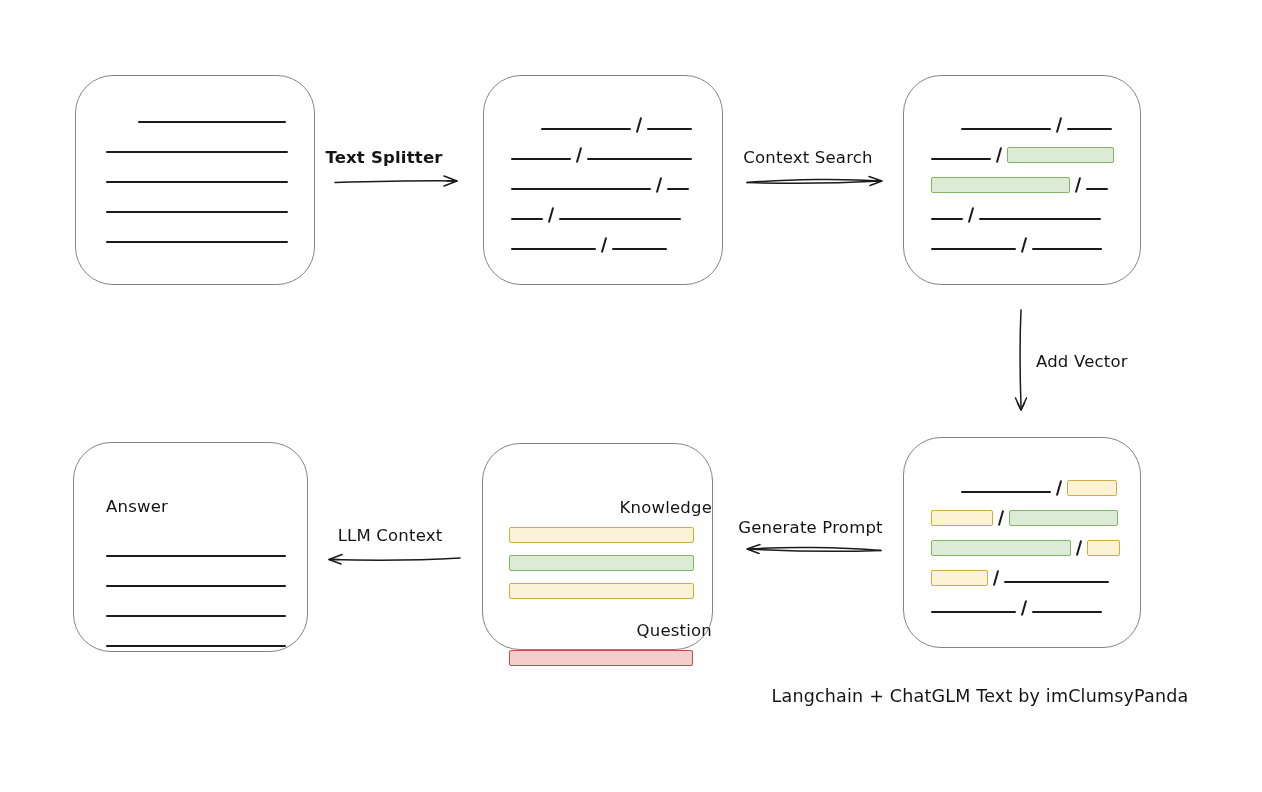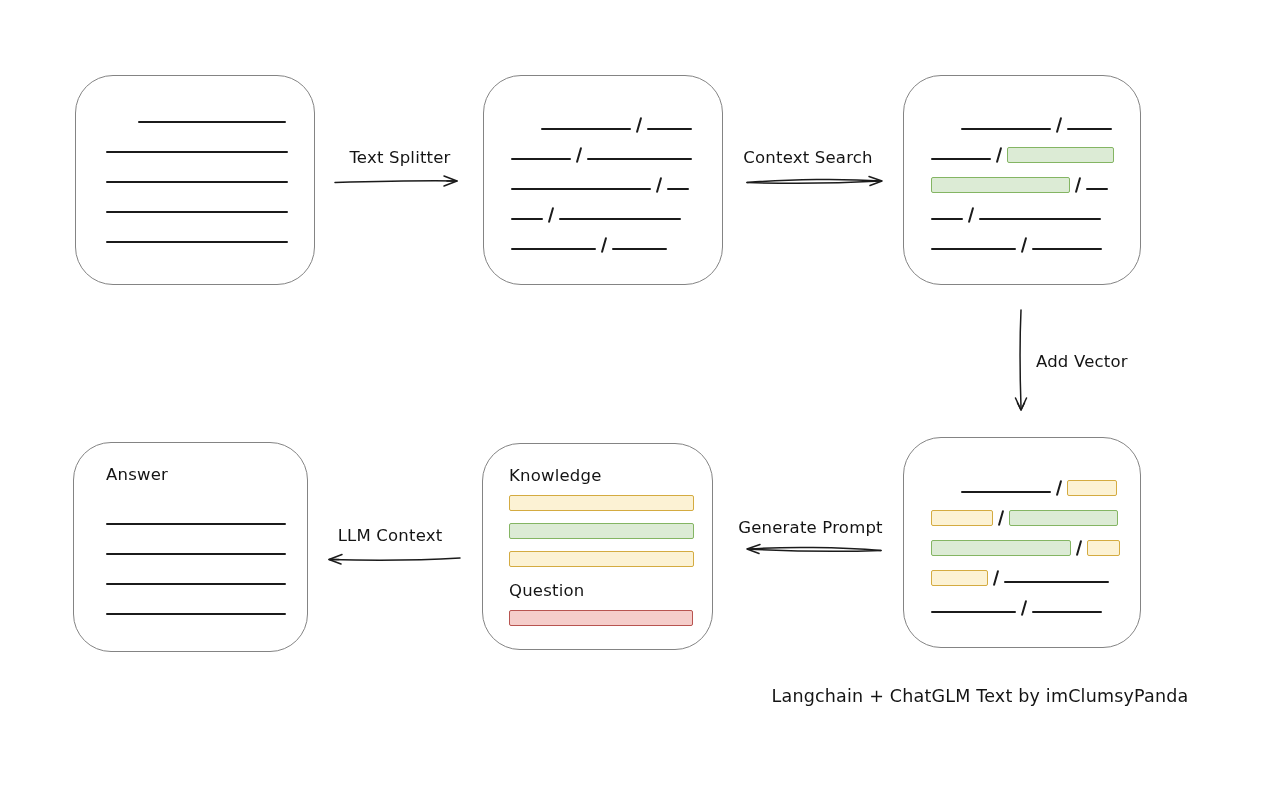--- a/index.html
+++ b/index.html
@@ -27,21 +27,21 @@
   .dash{height:2px;background:var(--line);border-radius:1px;margin-bottom:5px;}
   .slash{flex:0 0 auto;width:2px;height:16px;background:var(--line);border-radius:1px;
          transform:rotate(16deg);margin:0 7px 2px 7px;}
   .bar{height:14px;border:1.6px solid;border-radius:2px;margin-bottom:2px;}
   .bar.green{background:var(--green-fill);border-color:var(--green-border);}
   .bar.yellow{background:var(--yellow-fill);border-color:var(--yellow-border);}
   .block-bar{height:14px;border:1.6px solid;border-radius:2px;}
   .block-bar.green{background:var(--green-fill);border-color:var(--green-border);}
   .block-bar.yellow{background:var(--yellow-fill);border-color:var(--yellow-border);}
   .block-bar.red{background:var(--red-fill);border-color:var(--red-border);}
-  .box-label{font-size:16.5px;font-weight:500;letter-spacing:.2px;color:#141414;}
+  .box-label{font-size:16.5px;font-weight:500;letter-spacing:.2px;color:#141414;margin-top:32px;}
   .arrow-label{position:absolute;font-size:16.5px;font-weight:500;letter-spacing:.2px;
                color:#141414;text-align:center;white-space:nowrap;}
   .arrow-svg{position:absolute;overflow:visible;}
   .arrow-svg path{fill:none;stroke:var(--line);stroke-width:1.5;stroke-linecap:round;stroke-linejoin:round;}
   .footer-text{position:absolute;font-size:17.5px;font-weight:500;letter-spacing:.2px;
                color:#141414;text-align:center;white-space:nowrap;}
 </style>
 </head>
 <body>
 
@@ -60,21 +60,21 @@
         </div>
         <div class="row">
           <span class="seg dash" style="width: 182px;"></span>
         </div>
         <div class="row">
           <span class="seg dash" style="width: 182px;"></span>
         </div>
       </div>
   </div>
 
-  <div class="arrow-label" style="left:333px;top:148px;width:134px;">Text Splitter</div>
+  <div class="arrow-label" style="left:317px;top:148px;width:134px;font-weight:bold;">Text Splitter</div>
   <svg class="arrow-svg" style="left:333px;top:172px;" width="134" height="18" viewBox="0 0 134 18">
     <path d="M2,10.5 C 40,9.5 90,8.5 122,9"></path>
     <path d="M111,4 L124,9 L111,14"></path>
     <path d="M114,9 L124,9"></path>
   </svg>
 
   <div class="box" style="left:483px;top:75px;width:240px;height:210px;">
     <div class="rows" style="padding:29px 0 0 27px;">
         <div class="row" style="margin-left: 30px;">
           <span class="seg dash" style="width: 90px;"></span>
@@ -179,28 +179,28 @@
   </div>
 
   <div class="arrow-label" style="left:738px;top:518px;width:145px;text-align:center;">Generate Prompt</div>
   <svg class="arrow-svg" style="left:740px;top:540px;" width="143" height="18" viewBox="0 0 143 18">
     <path d="M141,10.5 C 100,7 45,6.5 8,9"></path>
     <path d="M141,10.5 C 100,12 45,11 8,9"></path>
     <path d="M20,4.5 L7,9 L19,13.5"></path>
   </svg>
 
   <div class="box" style="left:482px;top:443px;width:231px;height:207px;">
-    <div style="padding:22px 0 0 26px;">
+    <div style="padding:22px 0 0 26px;text-align:right;">
       <div class="box-label">Knowledge</div>
       <div>
           <div class="block-bar yellow" style="width: 183px; margin-top: 10px;"></div>
           <div class="block-bar green" style="width: 183px; margin-top: 12px;"></div>
           <div class="block-bar yellow" style="width: 183px; margin-top: 12px;"></div>
         </div>
-      <div class="box-label" style="margin-top:14px;">Question</div>
+      <div class="box-label" style="margin-top:22px;">Question</div>
       <div>
           <div class="block-bar red" style="width: 182px; margin-top: 10px;"></div>
         </div>
     </div>
   </div>
 
   <div class="arrow-label" style="left:325px;top:526px;width:130px;">LLM Context</div>
   <svg class="arrow-svg" style="left:322px;top:550px;" width="140" height="18" viewBox="0 0 140 18">
     <path d="M138,8 C 95,10.5 45,10.5 8,9.5"></path>
     <path d="M20,4.5 L7,9.5 L19,14"></path>

